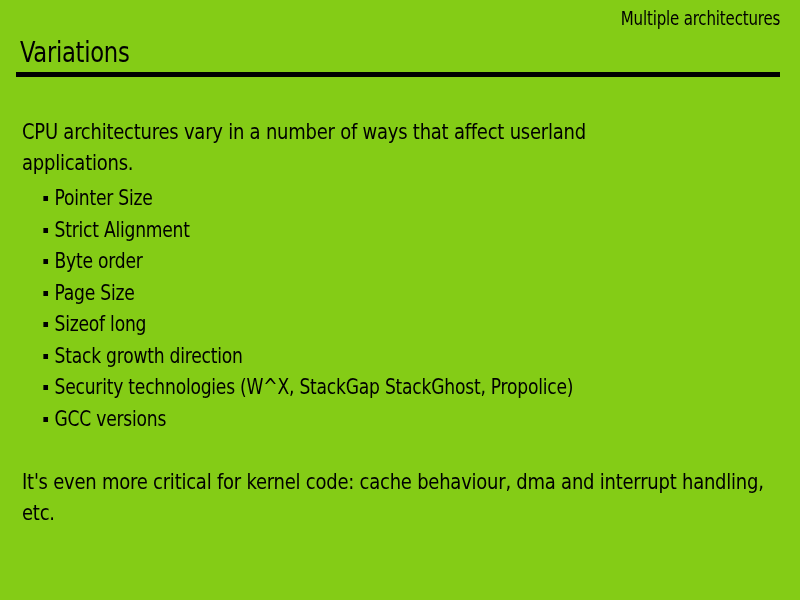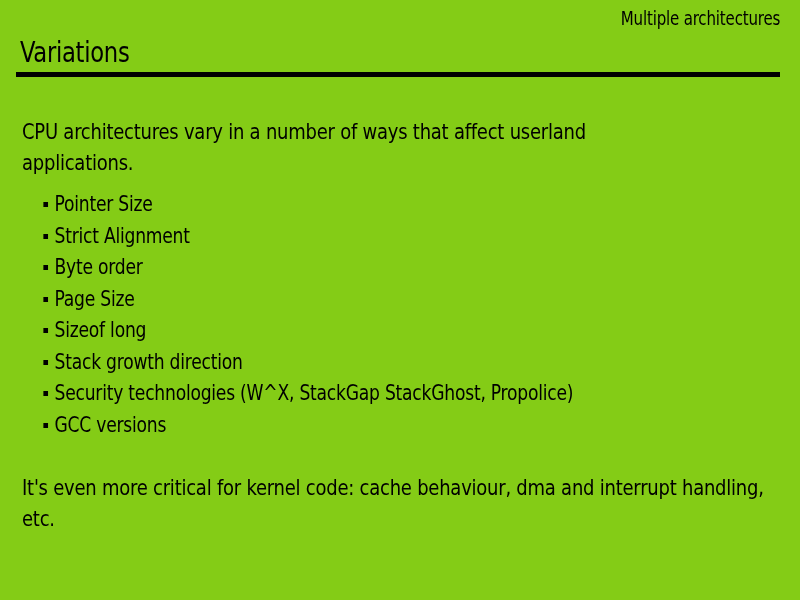--- a/index.html
+++ b/index.html
@@ -75,21 +75,21 @@
     transform-origin: left top;
     width: 700px;
   }
 
   .para-intro {
     width: 690px;
   }
 
   .bullet-list {
     list-style: none;
-    margin: 11px 0 0 0;
+    margin: 5px 0 0 0;
     padding: 0;
   }
 
   .bullet-item {
     position: relative;
     padding-left: 35px;
     font-size: 20.5px;
     line-height: 31.5px;
     letter-spacing: -0.25px;
     white-space: nowrap;

